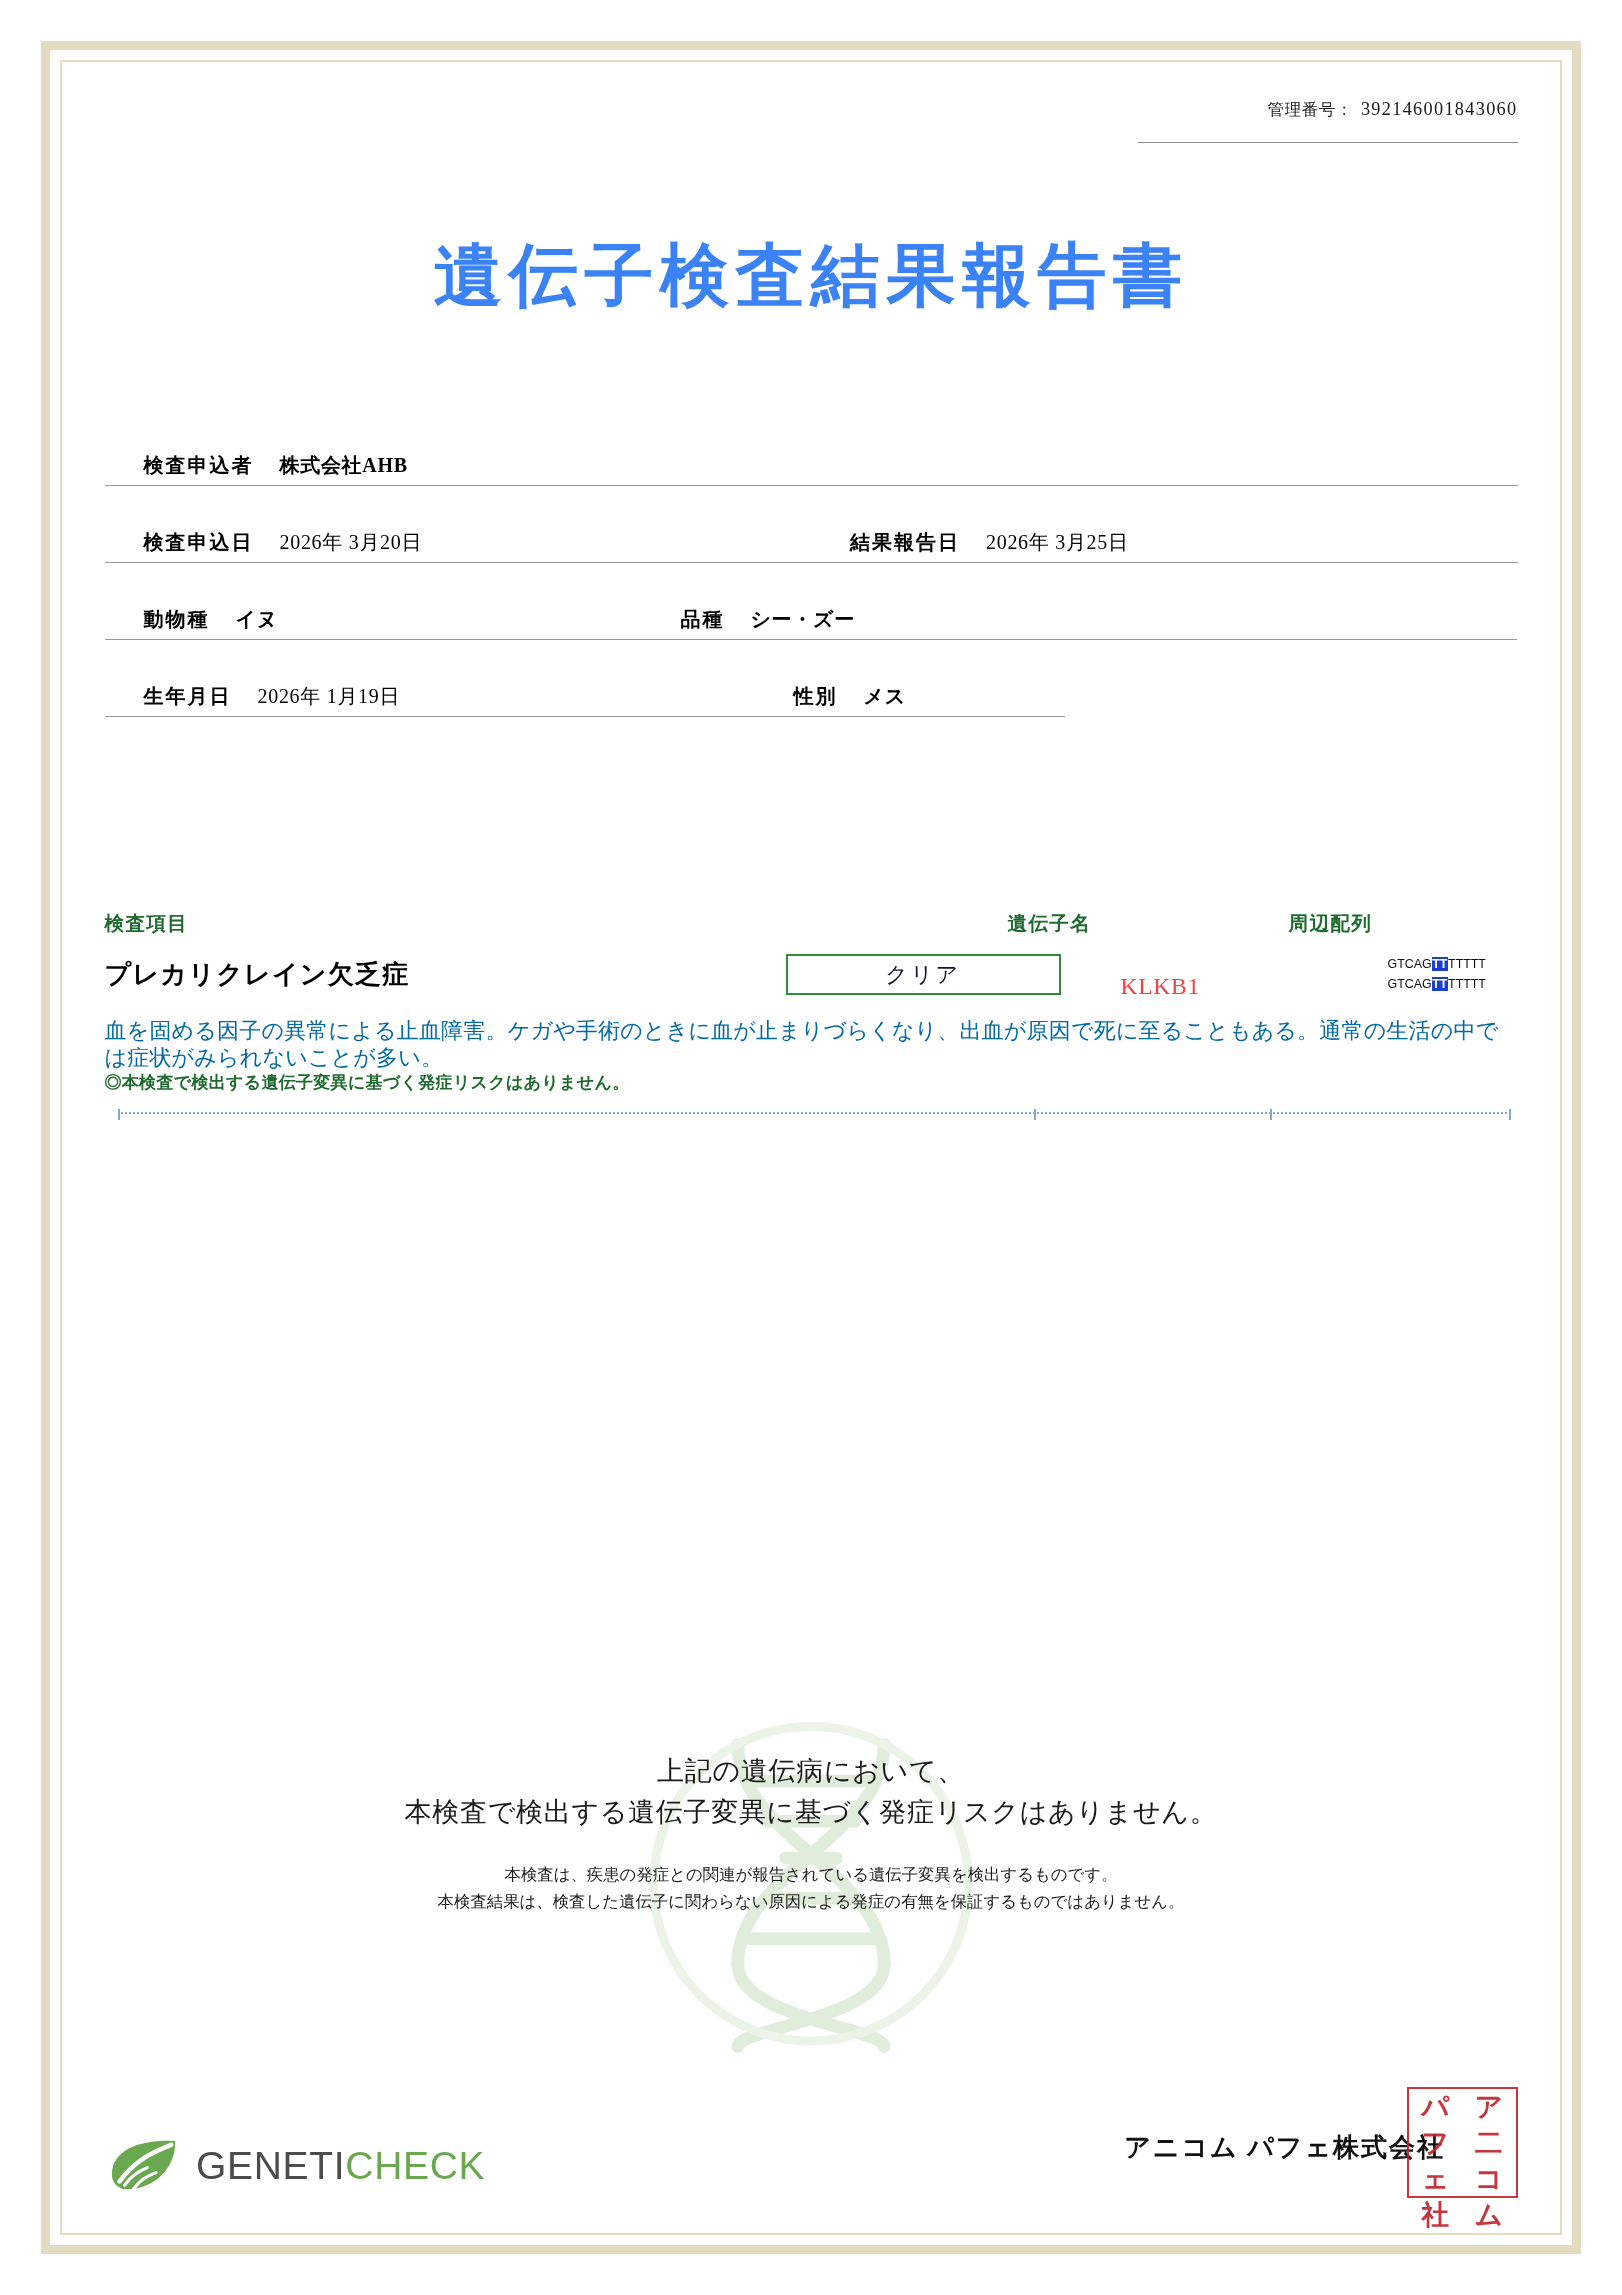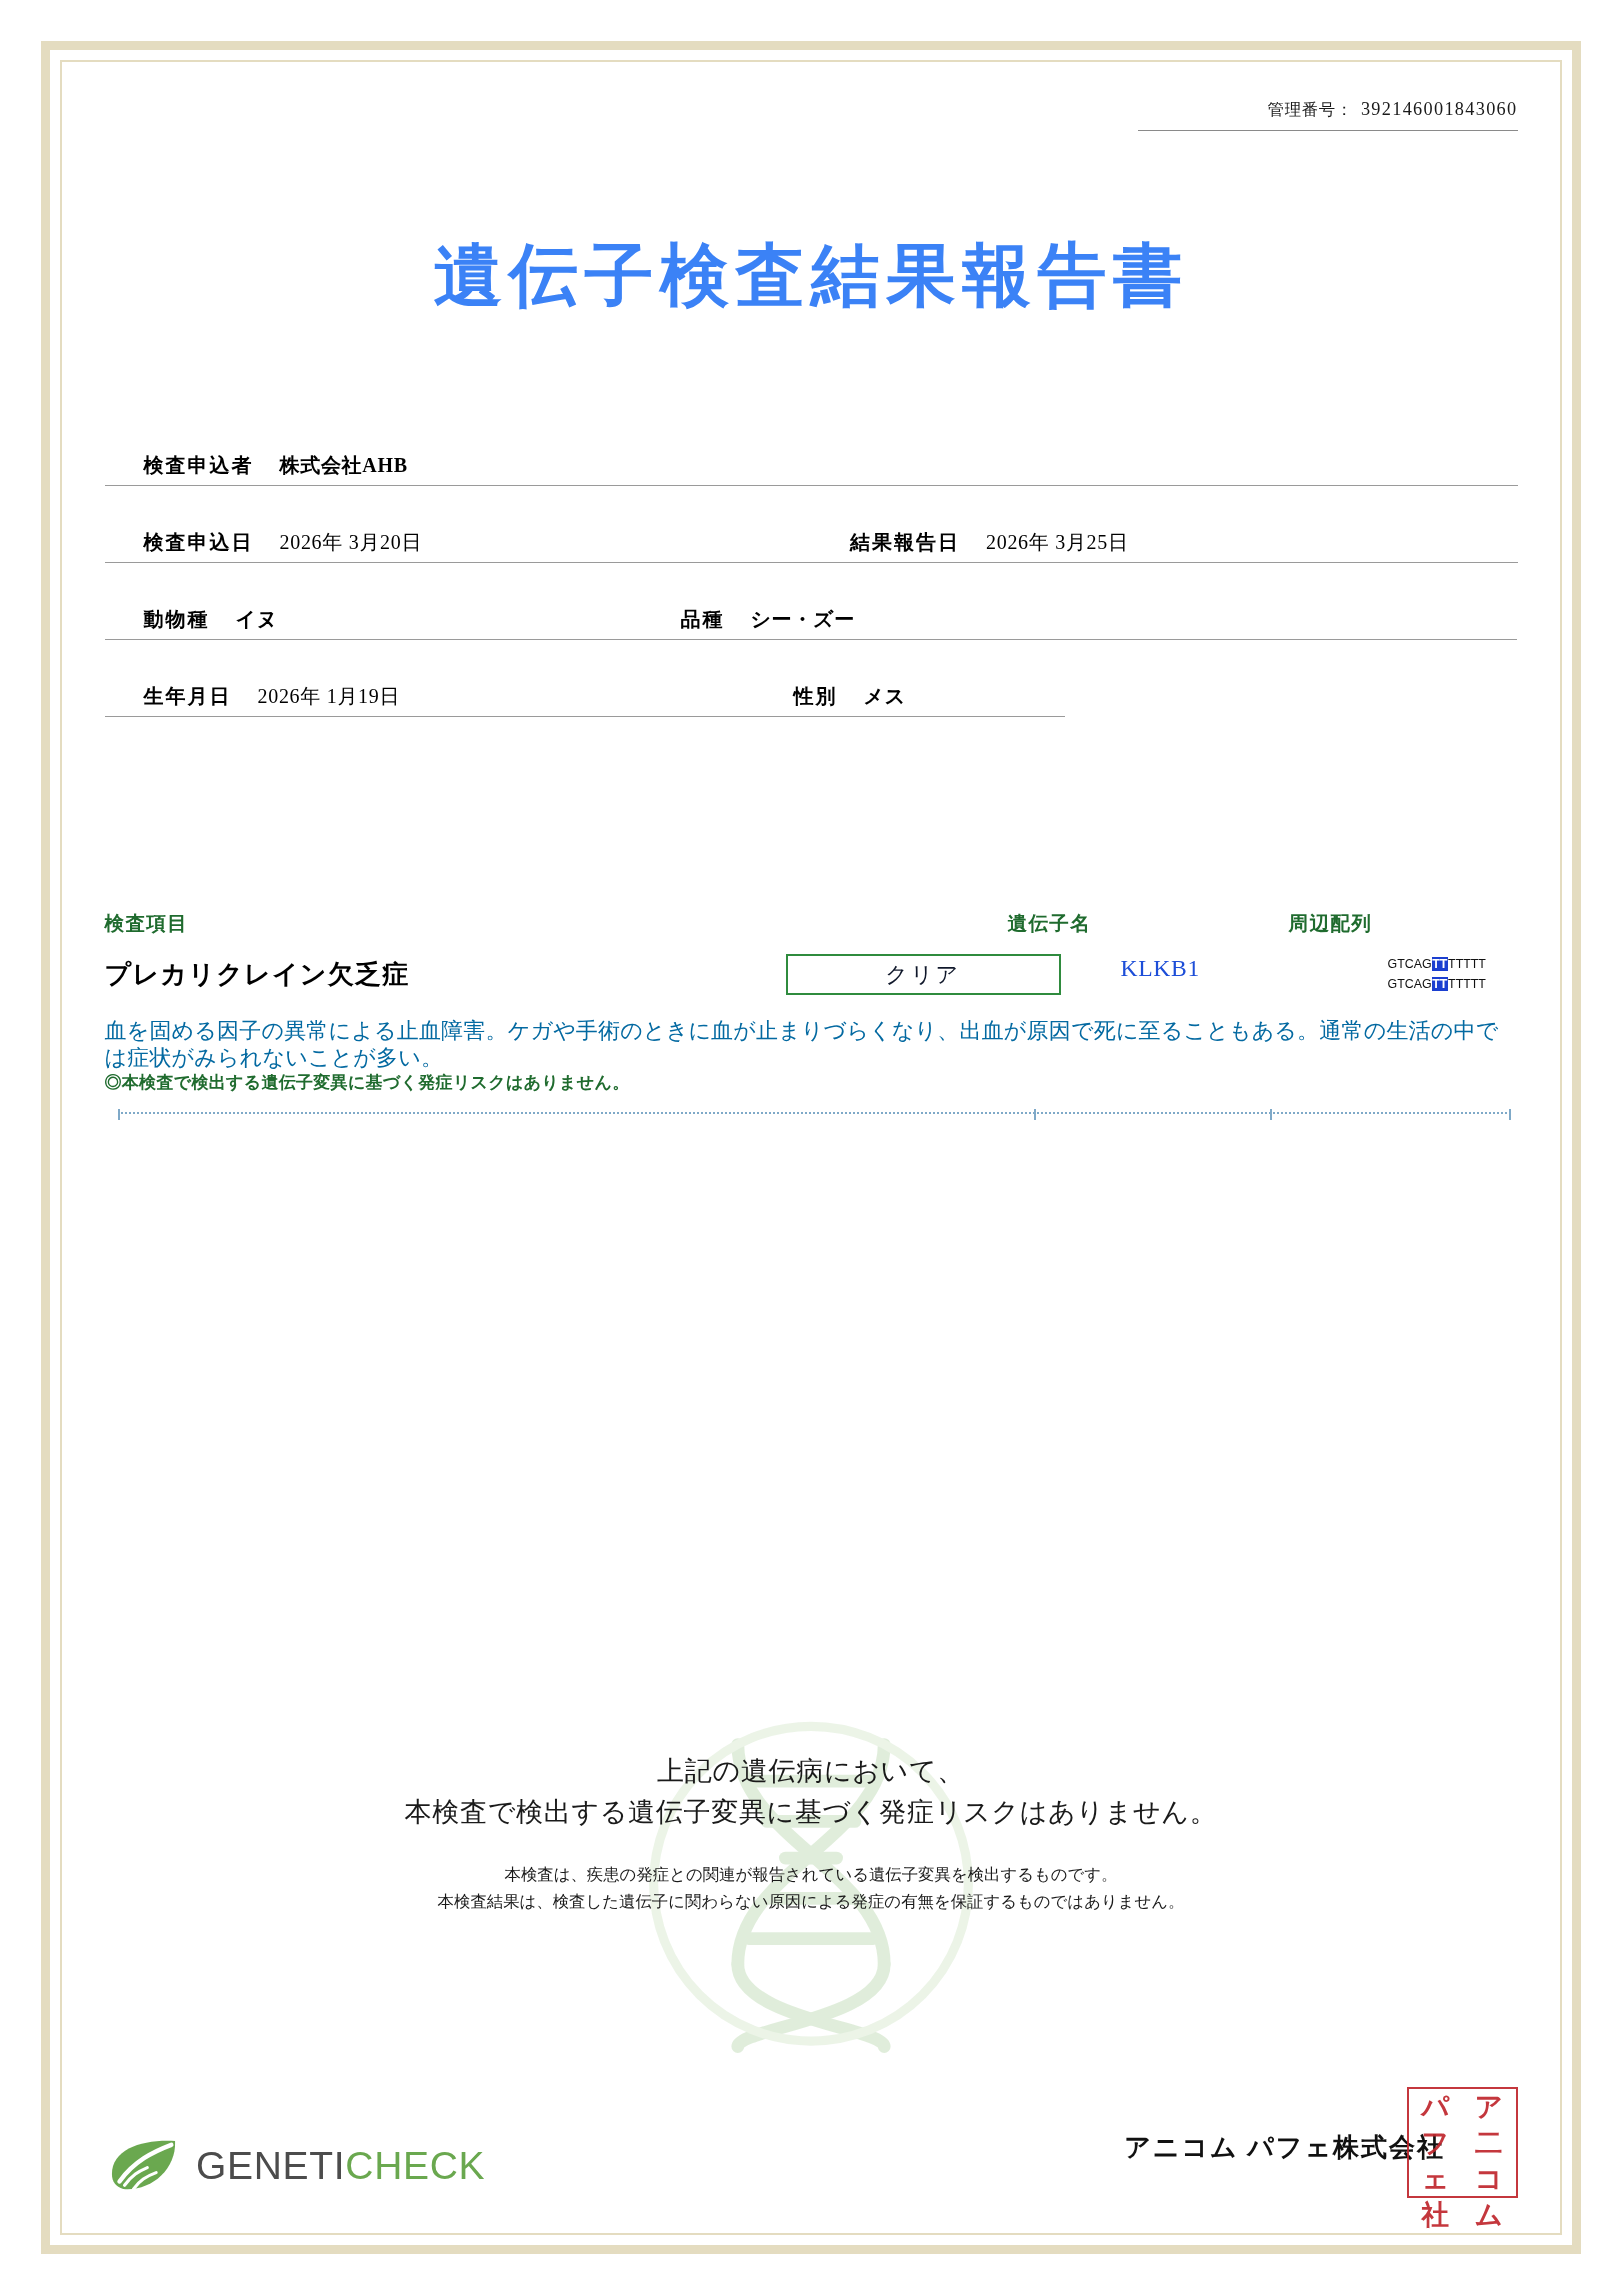--- a/index.html
+++ b/index.html
@@ -45,21 +45,21 @@
     bottom: 79px;
   }
   
   .ctrl-no {
     position: absolute;
     right: 6.5px;
     top: 19.6px;
     width: 380px;
     text-align: right;
     border-bottom: 1.3px solid #8a8a8a;
-    padding-bottom: 9px;
+    padding-bottom: 21px;
     font-size: 17.7px;
     letter-spacing: 0.7px;
     color: #1a1a1a;
   }
   .ctrl-no .lbl {
     font-family: "Liberation Sans", sans-serif;
     font-size: 16.4px;
   }
   .ctrl-no .val {
     font-size: 18.3px;
@@ -171,24 +171,24 @@
     align-items: center;
     justify-content: center;
     font-size: 22px;
     letter-spacing: 2.6px;
     color: #0f172a;
     font-family: "Liberation Serif", serif;
   }
   .res-row .gene {
     position: absolute;
     left: 1016px;
-    top: 3px;
+    top: 21px;
     font-size: 23.6px;
     letter-spacing: 0.7px;
-    color: #1d4ed8;
+    color: #ef4444;
   }
   .res-row .seqwrap {
     position: absolute;
     left: 1283px;
     top: 3.9px;
     width: 157px;
   }
   .seqline {
     font-family: "Liberation Sans", sans-serif;
     font-size: 12.4px;

